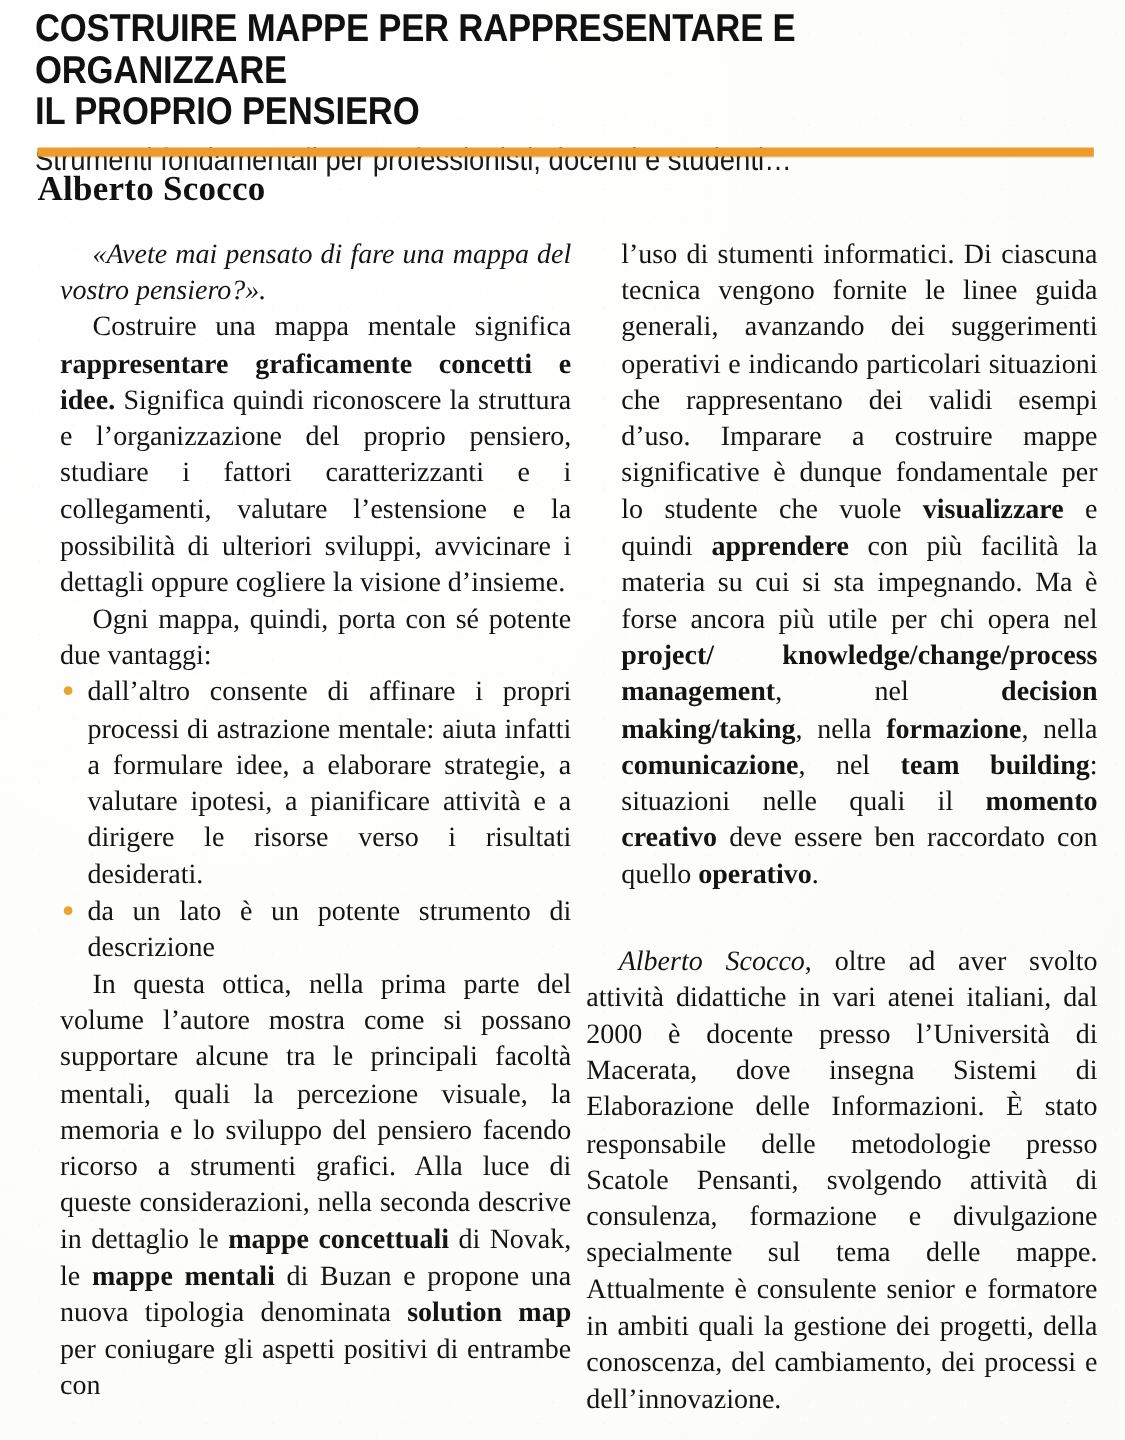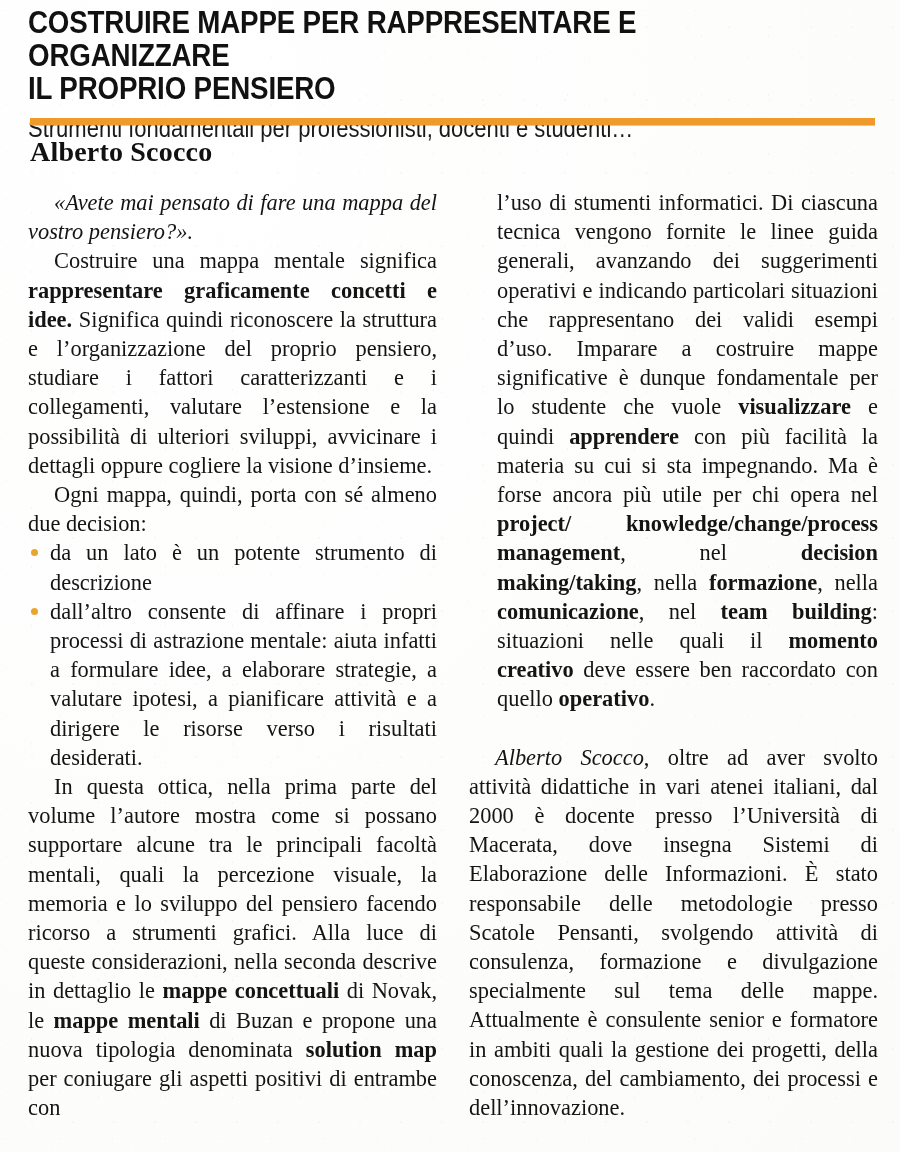--- a/index.html
+++ b/index.html
@@ -89,38 +89,38 @@
   }
 
   
   .columns {
     position: absolute;
     left: 28px;
     top: 188px;
     width: 850px;
     height: 960px;
     display: flex;
-    gap: 32px;
+    gap: 12px;
     justify-content: flex-end;
   }
   .col {
     width: 409px;
     font-size: 22.4px;
     line-height: 29.2px;
     text-align: justify;
     text-justify: inter-word;
     hyphens: none;
   }
 
   p.para {
     margin: 0;
     text-indent: 26px;
   }
   p.para.noindent { text-indent: 0; margin-left: 28px; }
-  p.para.gap { margin-top: 29px; }
+  p.para.gap { margin-top: 40px; }
 
   .it { font-style: italic; }
   .bd { font-weight: bold; }
 
   
   ul.bullets {
     list-style: none;
     margin: 0;
     padding: 0;
   }
@@ -172,25 +172,25 @@
   <div class="byline">Alberto Scocco</div>
 
   <div class="columns">
 
     <div class="col">
 
       <p class="para it">«Avete mai pensato di fare una mappa del vostro pensiero?».</p>
 
       <p class="para"><span>Costruire una mappa mentale significa </span><span class="bd">rappresentare graficamente concetti e idee.</span><span> Significa quindi riconoscere la struttura e l’organizzazione del proprio pensiero, studiare i fattori caratterizzanti e i collegamenti, valutare l’estensione e la possibilità di ulteriori sviluppi, avvicinare i dettagli oppure cogliere la visione d’insieme.</span></p>
 
-      <p class="para">Ogni mappa, quindi, porta con sé almeno due decision:</p>
+      <p class="para">Ogni mappa, quindi, porta con sé potente due vantaggi:</p>
 
       <ul class="bullets">
+        <li><span class="dot"></span><span>dall’altro consente di affinare i propri processi di astrazione mentale: aiuta infatti a formulare idee, a elaborare strategie, a valutare ipotesi, a pianificare attività e a dirigere le risorse verso i risultati desiderati.</span></li>
         <li><span class="dot"></span><span>da un lato è un potente strumento di descrizione</span></li>
-        <li><span class="dot"></span><span>dall’altro consente di affinare i propri processi di astrazione mentale: aiuta infatti a formulare idee, a elaborare strategie, a valutare ipotesi, a pianificare attività e a dirigere le risorse verso i risultati desiderati.</span></li>
       </ul>
 
       <p class="para"><span>In questa ottica, nella prima parte del volume l’autore mostra come si possano supportare alcune tra le principali facoltà mentali, quali la percezione visuale, la memoria e lo sviluppo del pensiero facendo ricorso a strumenti grafici. Alla luce di queste considerazioni, nella seconda descrive in dettaglio le </span><span class="bd">mappe concettuali</span><span> di Novak, le </span><span class="bd">mappe mentali</span><span> di Buzan e propone una nuova tipologia denominata </span><span class="bd">solution map</span><span> per coniugare gli aspetti positivi di entrambe con</span></p>
     </div>
 
     <div class="col">
 
       <p class="para noindent"><span>l’uso di stumenti informatici. Di ciascuna tecnica vengono fornite le linee guida generali, avanzando dei suggerimenti operativi e indicando particolari situazioni che rappresentano dei validi esempi d’uso. Imparare a costruire mappe significative è dunque fondamentale per lo studente che vuole </span><span class="bd">visualizzare</span><span> e quindi </span><span class="bd">apprendere</span><span> con più facilità la materia su cui si sta impegnando. Ma è forse ancora più utile per chi opera nel </span><span class="bd">project/ knowledge/change/process management</span><span>, nel </span><span class="bd">decision making/taking</span><span>, nella </span><span class="bd">formazione</span><span>, nella </span><span class="bd">comunicazione</span><span>, nel </span><span class="bd">team building</span><span>: situazioni nelle quali il </span><span class="bd">momento creativo</span><span> deve essere ben raccordato con quello </span><span class="bd">operativo</span><span>.</span></p>
 
       <p class="para gap"><span class="it">Alberto Scocco</span><span>, oltre ad aver svolto attività didattiche in vari atenei italiani, dal 2000 è docente presso l’Università di Macerata, dove insegna Sistemi di Elaborazione delle Informazioni. È stato responsabile delle metodologie presso Scatole Pensanti, svolgendo attività di consulenza, formazione e divulgazione specialmente sul tema delle mappe. Attualmente è consulente senior e formatore in ambiti quali la gestione dei progetti, della conoscenza, del cambiamento, dei processi e dell’innovazione.</span></p>

